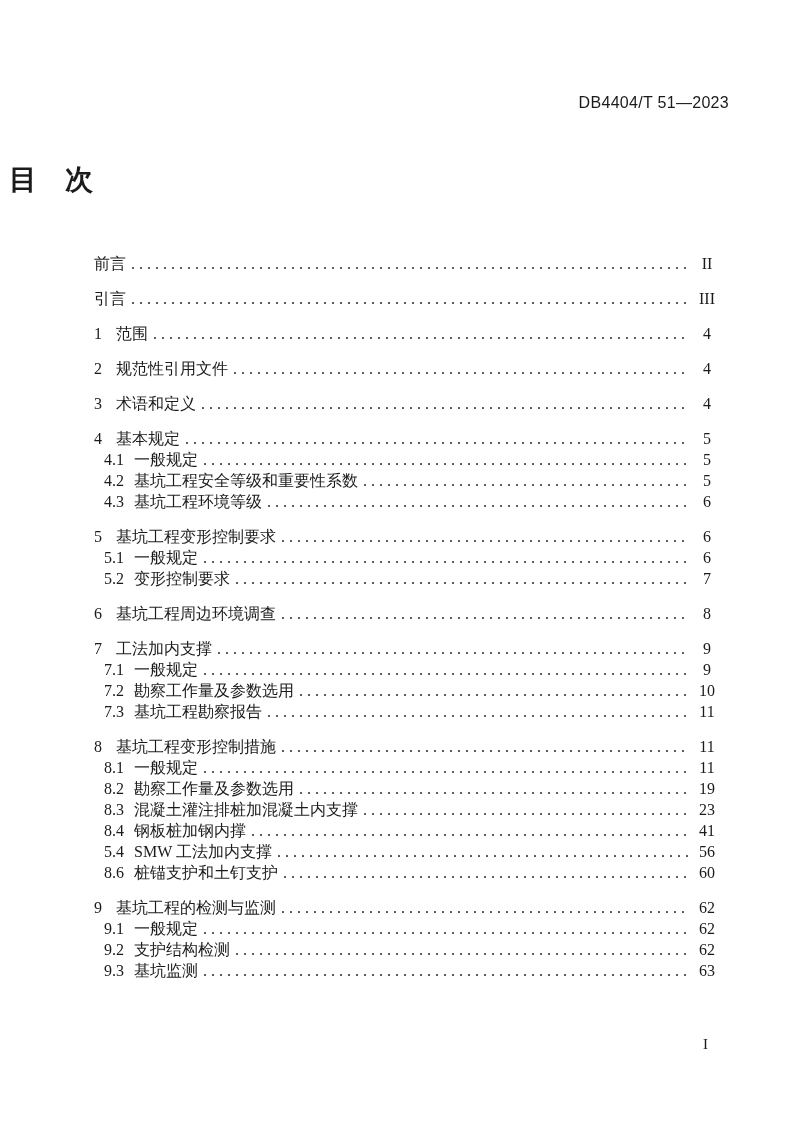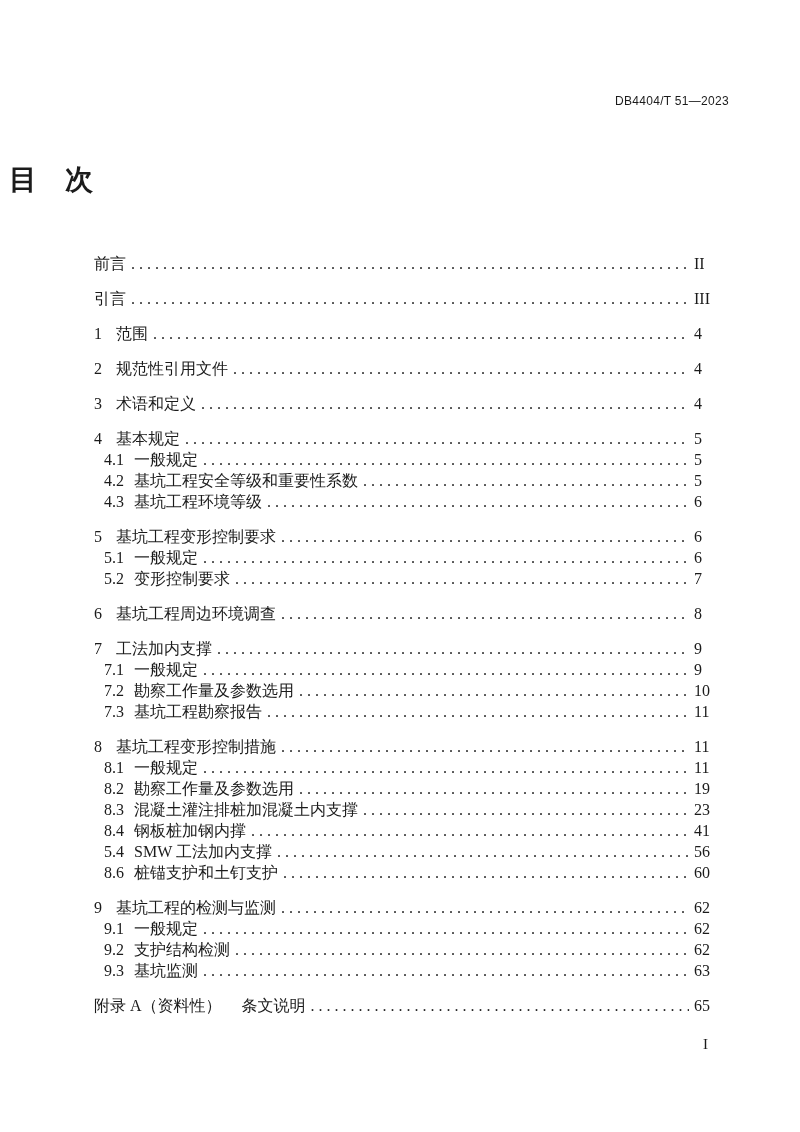--- a/index.html
+++ b/index.html
@@ -18,21 +18,21 @@
     width: 800px;
     height: 1132px;
     background: #ffffff;
     overflow: hidden;
   }
   .doc-code {
     position: absolute;
     top: 94px;
     right: 71px;
     font-family: "Liberation Sans", "DejaVu Sans", sans-serif;
-    font-size: 12px;
+    font-size: 16px;
     font-weight: 500;
     letter-spacing: 0.3px;
     white-space: nowrap;
   }
   .doc-title {
     position: absolute;
     top: 163px;
     left: 9px;
     width: 100%;
     margin: 0;
@@ -74,21 +74,21 @@
     color: #2a2a2a;
   }
   .leader::after {
     content: "........................................................................................................................................";
     letter-spacing: 4px;
   }
   .pageno {
     flex: 0 0 auto;
     min-width: 26px;
     margin-left: 5px;
-    text-align: left;
+    text-align: center;
   }
   .footer-pageno {
     position: absolute;
     top: 1036px;
     right: 92px;
     font-size: 15px;
   }
 </style>
 </head>
 <body>
@@ -260,22 +260,16 @@
     <span class="label">支护结构检测</span>
     <span class="leader"></span>
     <span class="pageno">62</span>
   </div>
       <div class="toc-row lvl2">
     <span class="num">9.3</span>
     <span class="label">基坑监测</span>
     <span class="leader"></span>
     <span class="pageno">63</span>
   </div>
-      <div class="toc-row lvl1">
-
-    <span class="label">附录 A（资料性）　 条文说明</span>
-    <span class="leader"></span>
-    <span class="pageno">65</span>
-  </div>
     </div>
 
   <div class="footer-pageno">I</div>
 </div>
 
 </body></html>

